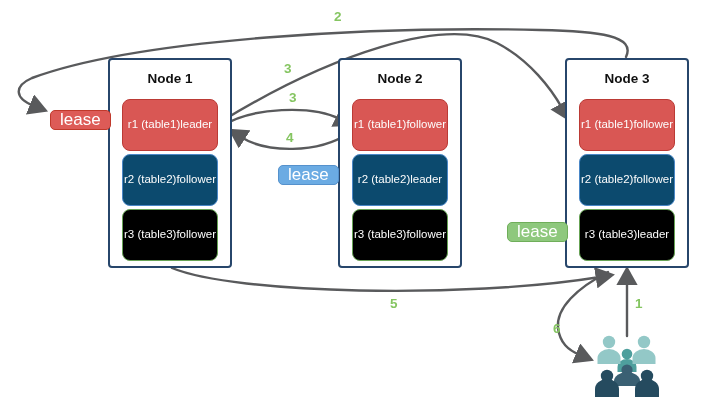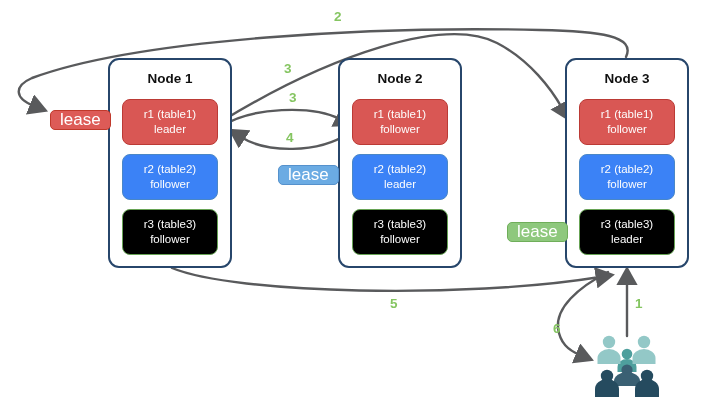--- a/index.html
+++ b/index.html
@@ -1,27 +1,27 @@
 <!DOCTYPE html>
 <html><head>
 <meta charset="utf-8">
 <style>
   html,body{margin:0;padding:0;background:#fff;}
   .canvas{position:relative;width:704px;height:405px;background:#ffffff;
           font-family:"Liberation Sans",sans-serif;overflow:hidden;}
   svg.arrows{position:absolute;left:0;top:0;width:704px;height:405px;}
   .node{position:absolute;top:58px;width:124px;height:210px;background:#fff;
-        border:2px solid #27466b;border-radius:11px;box-sizing:border-box;}
+        border:2px solid #27466b;border-radius:4px;box-sizing:border-box;}
   .node-title{text-align:center;margin-top:11px;font-weight:bold;font-size:13.5px;color:#111;}
-  .replica{position:absolute;left:12px;right:12px;height:46px;border-radius:8px;
-           display:flex;flex-direction:column;align-items:center;justify-content:center;
+  .replica{position:absolute;left:12px;right:12px;height:52px;border-radius:8px;
+           display:flex;flex-direction:row;align-items:center;justify-content:center;
            color:#fdfdfd;font-size:11.5px;line-height:1.32;box-sizing:border-box;text-align:center;}
   .replica.p1{top:39px}.replica.p2{top:94px}.replica.p3{top:149px}
   .red{background:#d95754;border:1.5px solid #bb3a35;}
-  .blue{background:#3b82f6;border:1.5px solid #4a87c7;}
+  .blue{background:#0c4a6e;border:1.5px solid #4a87c7;}
   .green{background:#000000;border:1.5px solid #67a355;}
   .lease{position:absolute;height:20px;padding:0 9px;border-radius:5px;color:#fff;
          font-size:17px;line-height:18px;box-sizing:border-box;}
   .lease.red{background:#dd5b57;border:1.5px solid #c0392b;}
   .lease.blue{background:#6babe3;border:1.5px solid #5591cc;}
   .lease.green{background:#8ec87d;border:1.5px solid #6fae5a;}
   .step{position:absolute;color:#85c561;font-weight:bold;font-size:13.5px;}
   .users-icon{position:absolute;left:591px;top:330px;}
 </style>
 </head>

